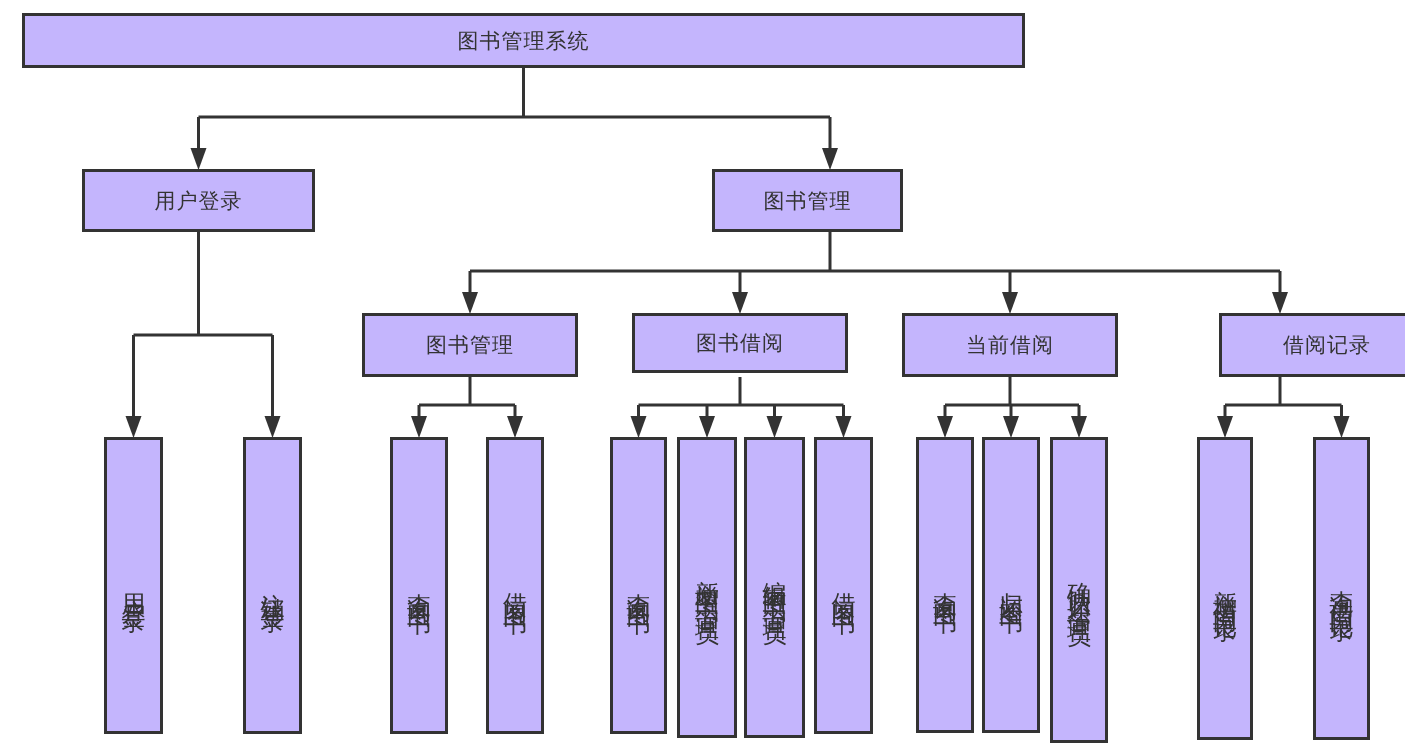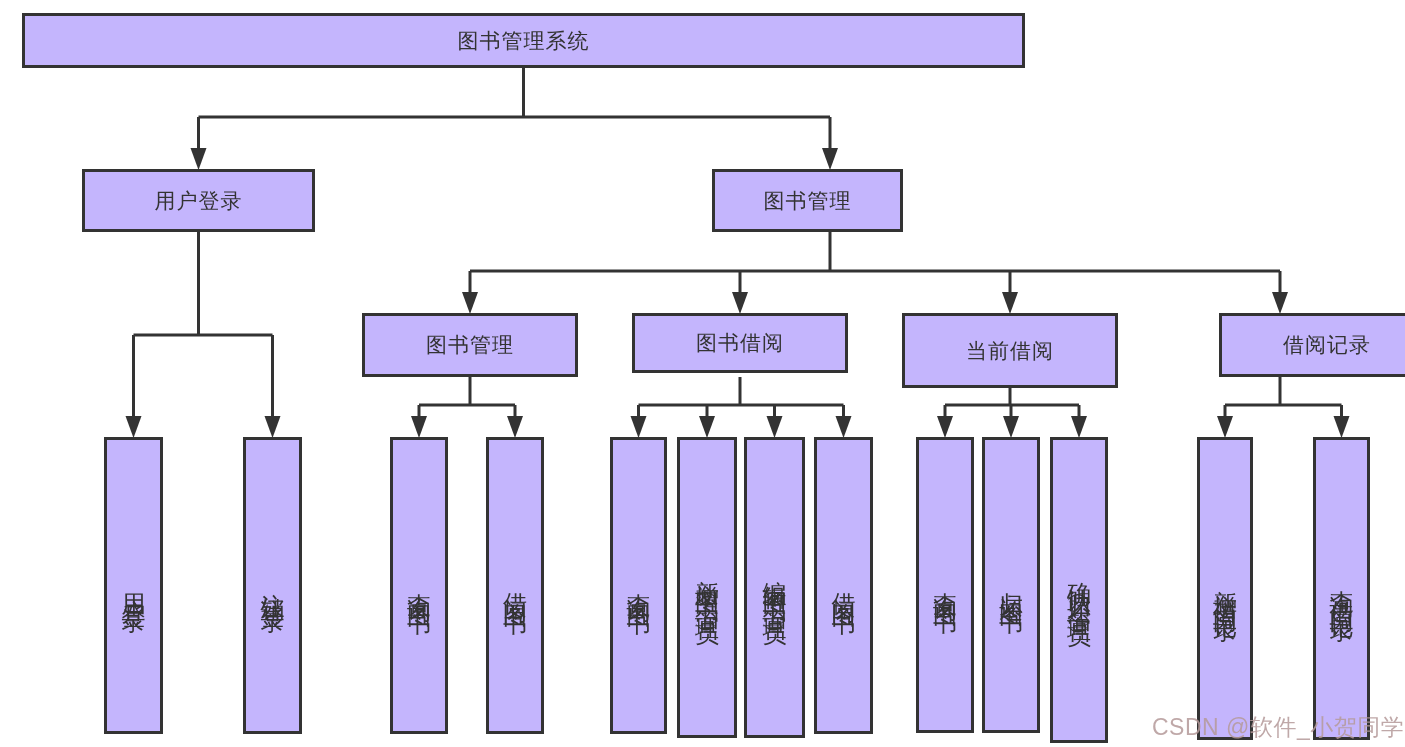--- a/index.html
+++ b/index.html
@@ -91,21 +91,21 @@
       </div>
       <div class="node h" style="left: 712px; top: 169px; width: 191px; height: 63px; border-color: rgb(51, 51, 51); color: rgb(51, 51, 51);">
         <span>图书管理</span>
       </div>
       <div class="node h" style="left: 362px; top: 313px; width: 216px; height: 64px; border-color: rgb(51, 51, 51); color: rgb(51, 51, 51);">
         <span>图书管理</span>
       </div>
       <div class="node h" style="left: 632px; top: 313px; width: 216px; height: 60px; border-color: rgb(51, 51, 51); color: rgb(51, 51, 51);">
         <span>图书借阅</span>
       </div>
-      <div class="node h" style="left: 902px; top: 313px; width: 216px; height: 75px; border-color: rgb(51, 51, 51); color: rgb(51, 51, 51);">
+      <div class="node h" style="left: 902px; top: 313px; width: 216px; height: 64px; border-color: rgb(51, 51, 51); color: rgb(51, 51, 51);">
         <span>当前借阅</span>
       </div>
       <div class="node h" style="left: 1172px; top: 313px; width: 216px; height: 64px; border-color: rgb(51, 51, 51); color: rgb(51, 51, 51); margin-left: 47px;">
         <span>借阅记录</span>
       </div>
       <div class="node v" style="left: 104px; top: 437px; width: 59px; height: 297px; border-color: rgb(51, 51, 51); color: rgb(51, 51, 51);">
         <span>用户登录</span>
       </div>
       <div class="node v" style="left: 243px; top: 437px; width: 59px; height: 297px; border-color: rgb(51, 51, 51); color: rgb(51, 51, 51);">
         <span>注销登录</span>
@@ -137,14 +137,13 @@
       <div class="node v" style="left: 1050px; top: 437px; width: 58px; height: 306px; border-color: rgb(51, 51, 51); color: rgb(51, 51, 51);">
         <span>确认归还（管理员）</span>
       </div>
       <div class="node v" style="left: 1197px; top: 437px; width: 56px; height: 303px; border-color: rgb(51, 51, 51); color: rgb(51, 51, 51);">
         <span>新增借阅记录</span>
       </div>
       <div class="node v" style="left: 1313px; top: 437px; width: 57px; height: 303px; border-color: rgb(51, 51, 51); color: rgb(51, 51, 51);">
         <span>查询借阅记录</span>
       </div>
     </div>
-  <div class="watermark" style="color: rgb(181, 154, 154);">CSDN @软件_小贺同学</div>
 </div>
 
 </body></html>

